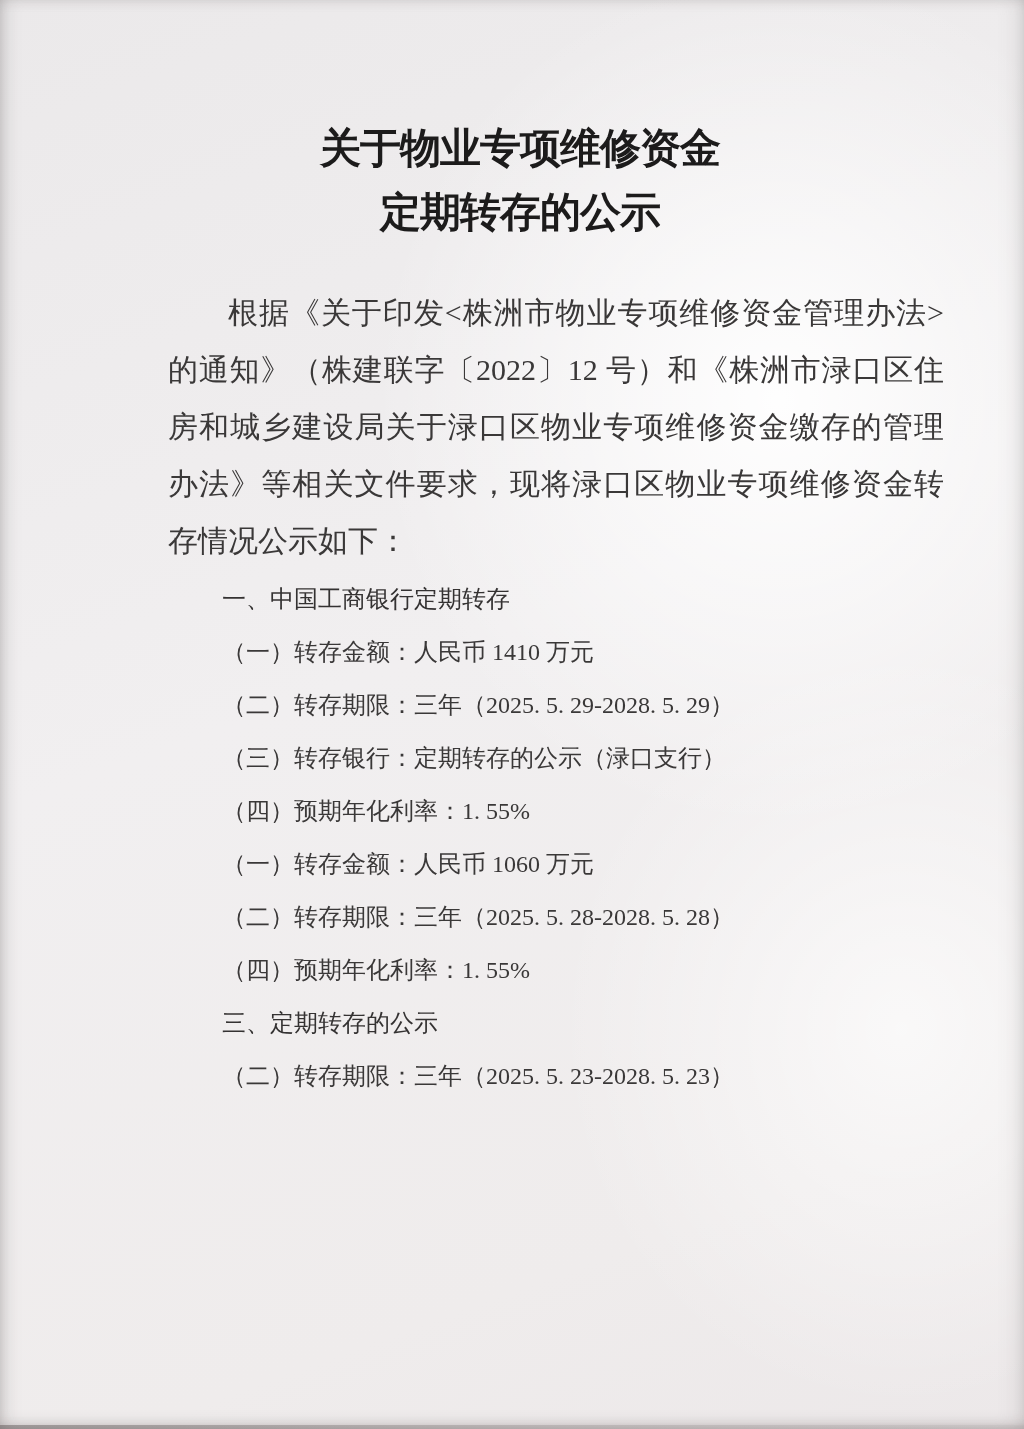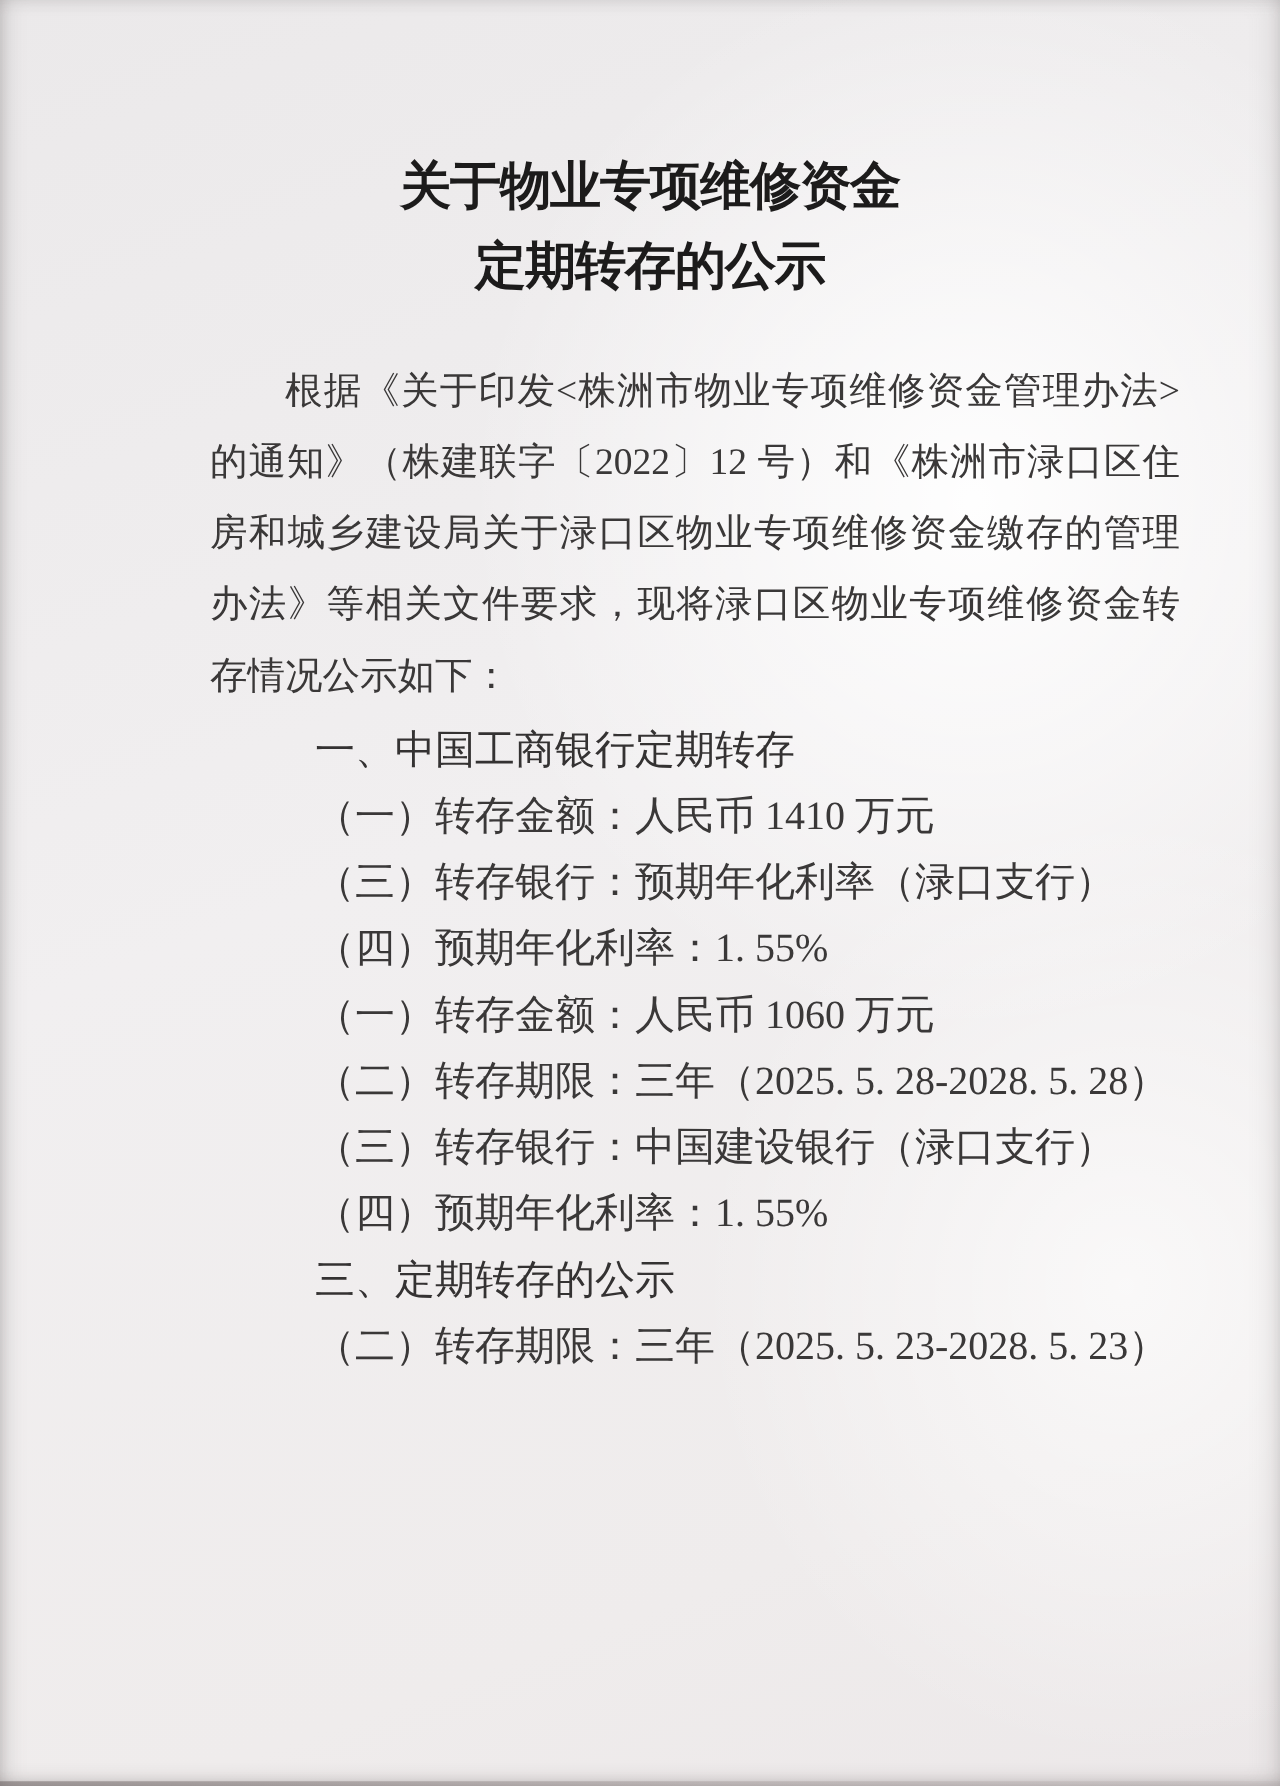--- a/index.html
+++ b/index.html
@@ -55,22 +55,22 @@
     text-indent: 2em;
     font-size: 30px;
     line-height: 57px;
     text-align: justify;
     color: #3a3838;
   }
   .body-list {
     margin-top: 4px;
   }
   .line {
-    margin-left: 84px;
-    font-size: 32px;
+    margin-left: 54px;
+    font-size: 24px;
     line-height: 53px;
     white-space: nowrap;
     color: #3a3838;
   }
   .heading {
     color: #343232;
   }
 </style>
 </head>
 <body>
@@ -83,26 +83,26 @@
   </h1>
 
   <div class="content">
 
     <p class="intro">根据《关于印发&lt;株洲市物业专项维修资金管理办法&gt;的通知》（株建联字〔2022〕12 号）和《株洲市渌口区住房和城乡建设局关于渌口区物业专项维修资金缴存的管理办法》等相关文件要求，现将渌口区物业专项维修资金转存情况公示如下：</p>
 
     <div class="body-list">
 
       <div class="line heading">一、中国工商银行定期转存</div>
       <div class="line">（一）转存金额：人民币 1410 万元</div>
-      <div class="line">（三）转存银行：预期年化利率（渌口支行）</div>
+      <div class="line">（二）转存期限：三年（2025. 5. 29-2028. 5. 29）</div>
+      <div class="line">（三）转存银行：定期转存的公示（渌口支行）</div>
       <div class="line">（四）预期年化利率：1. 55%</div>
 
       <div class="line">（一）转存金额：人民币 1060 万元</div>
       <div class="line">（二）转存期限：三年（2025. 5. 28-2028. 5. 28）</div>
-      <div class="line">（三）转存银行：中国建设银行（渌口支行）</div>
       <div class="line">（四）预期年化利率：1. 55%</div>
 
       <div class="line heading">三、定期转存的公示</div>
       <div class="line">（二）转存期限：三年（2025. 5. 23-2028. 5. 23）</div>
 
     </div>
   </div>
 </div>
 
 </body></html>

